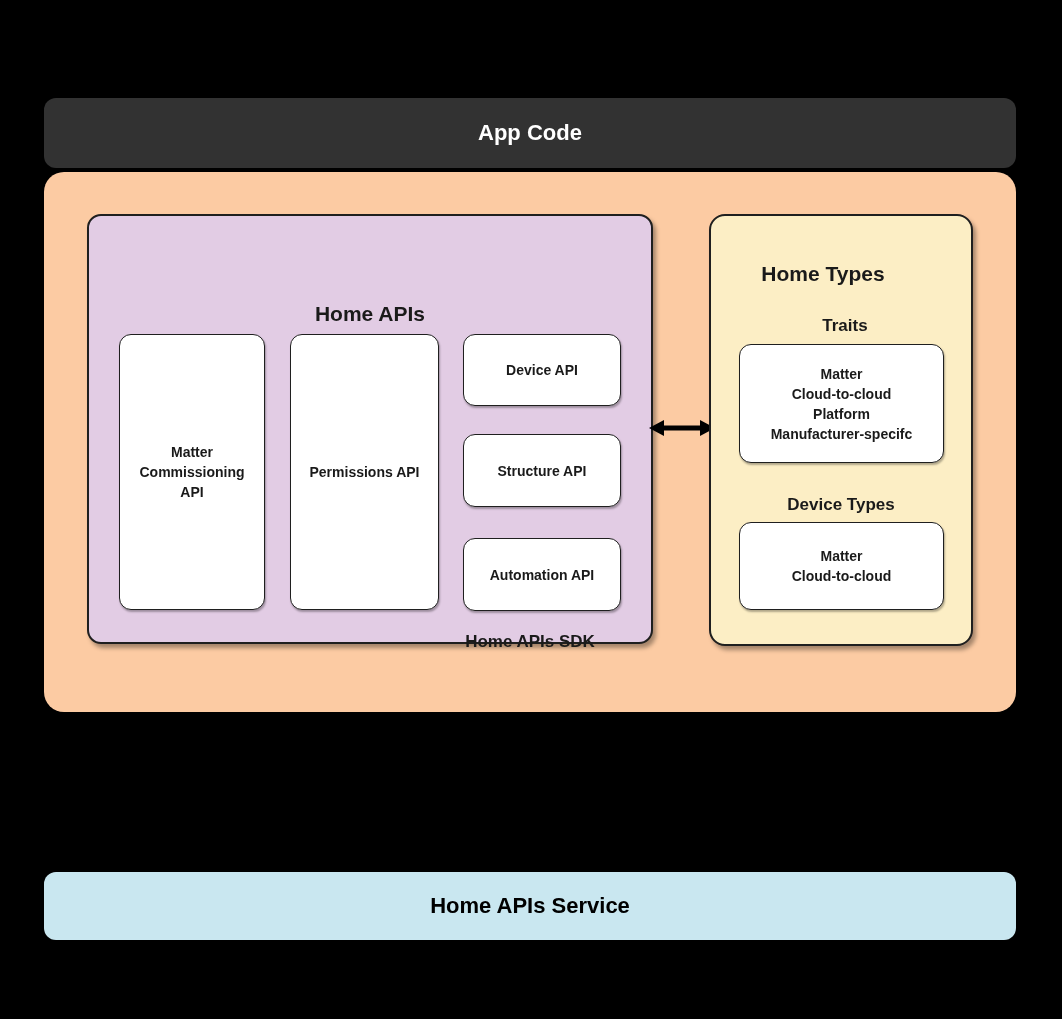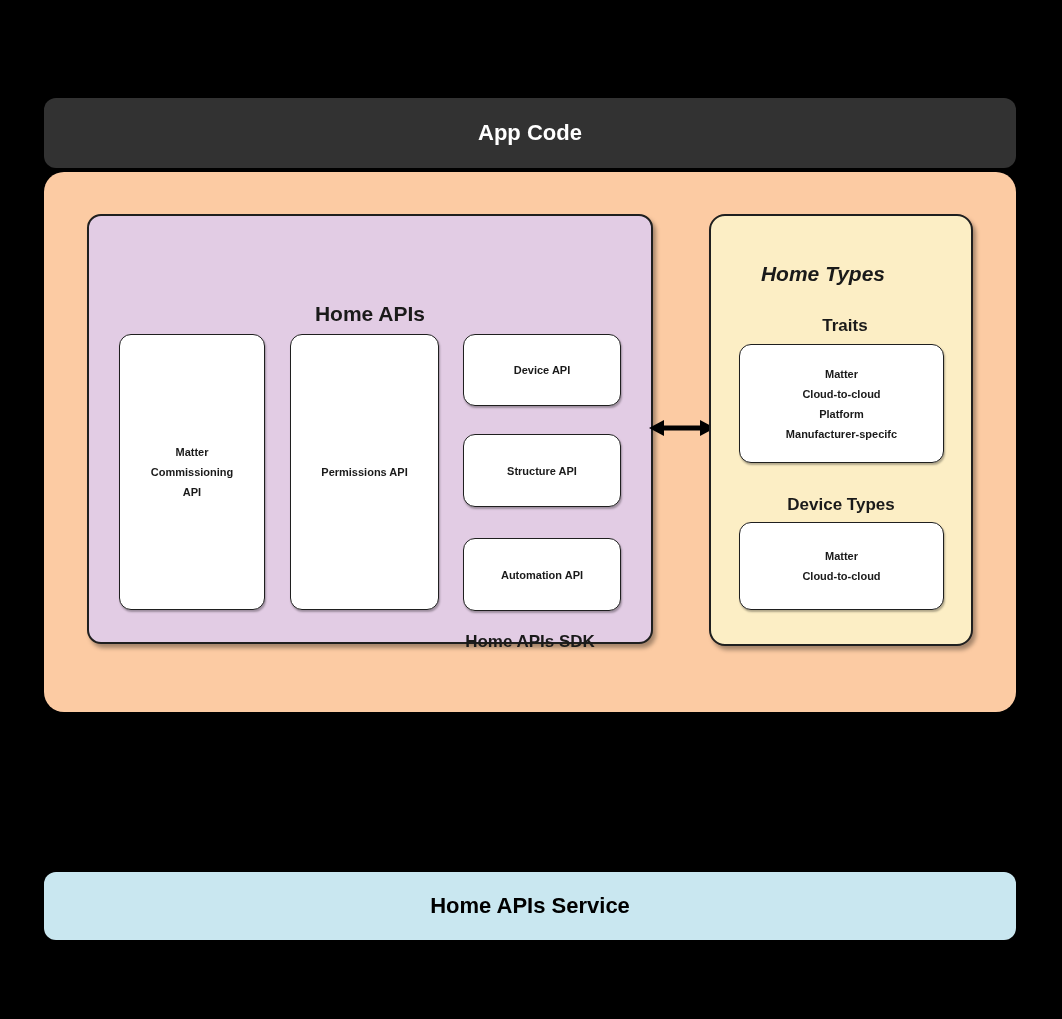--- a/index.html
+++ b/index.html
@@ -68,21 +68,21 @@
   }
 
   .white-card {
     background: #ffffff;
     border: 1.5px solid #1f1f1f;
     border-radius: 12px;
     box-shadow: 1px 2px 2px rgba(0,0,0,0.3);
     box-sizing: border-box;
     display: flex; align-items: center; justify-content: center;
     text-align: center;
-    font-size: 11px;
+    font-size: 14px;
     font-weight: 700;
     color: #1a1a1a;
     line-height: 20px;
     white-space: pre-line;
     padding: 4px;
   }
   .card-matter-commissioning { left: 119px; top: 334px; width: 146px; height: 276px; }
   .card-permissions          { left: 290px; top: 334px; width: 149px; height: 276px; }
   .card-device               { left: 463px; top: 334px; width: 158px; height: 72px; }
   .card-structure            { left: 463px; top: 434px; width: 158px; height: 73px; }
@@ -105,21 +105,20 @@
     box-shadow: 3px 4px 4px rgba(0,0,0,0.35);
     box-sizing: border-box;
   }
   .home-types-title {
     left: 709px; top: 262px;
     width: 228px;
     text-align: center;
     font-size: 21px;
     font-weight: 700;
     color: #1a1a1a;
-    font-style: italic;
   }
   .traits-label {
     left: 709px; top: 316px;
     width: 272px;
     text-align: center;
     font-size: 17px;
     font-weight: 700;
     color: #1a1a1a;
   }
   .card-traits { left: 739px; top: 344px; width: 205px; height: 119px; }

